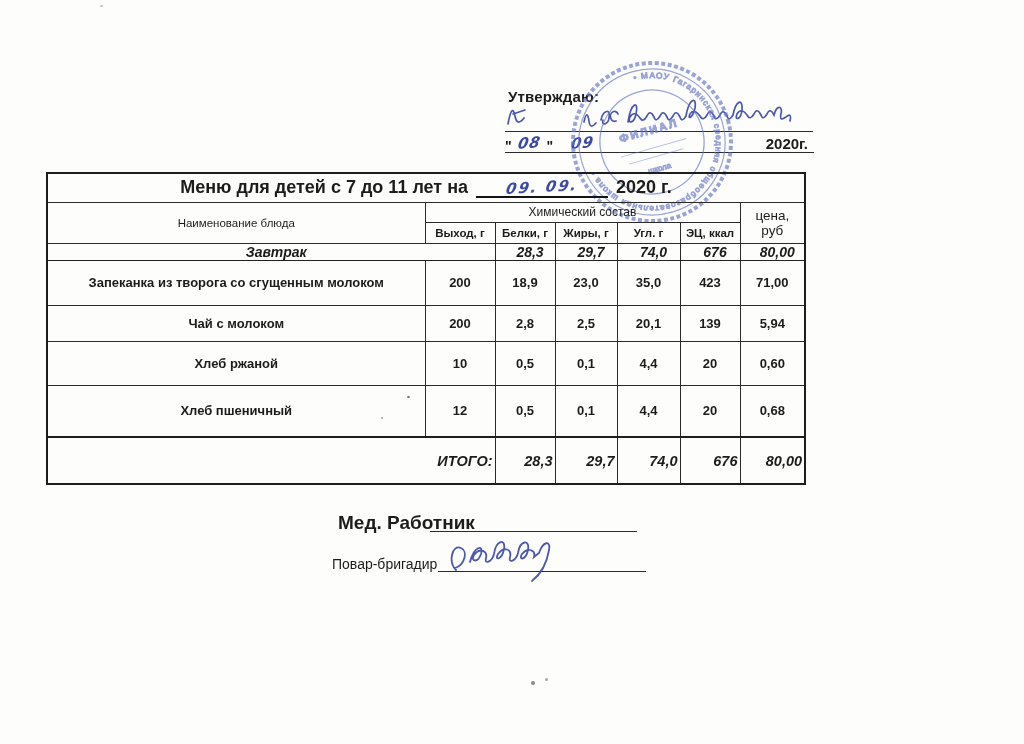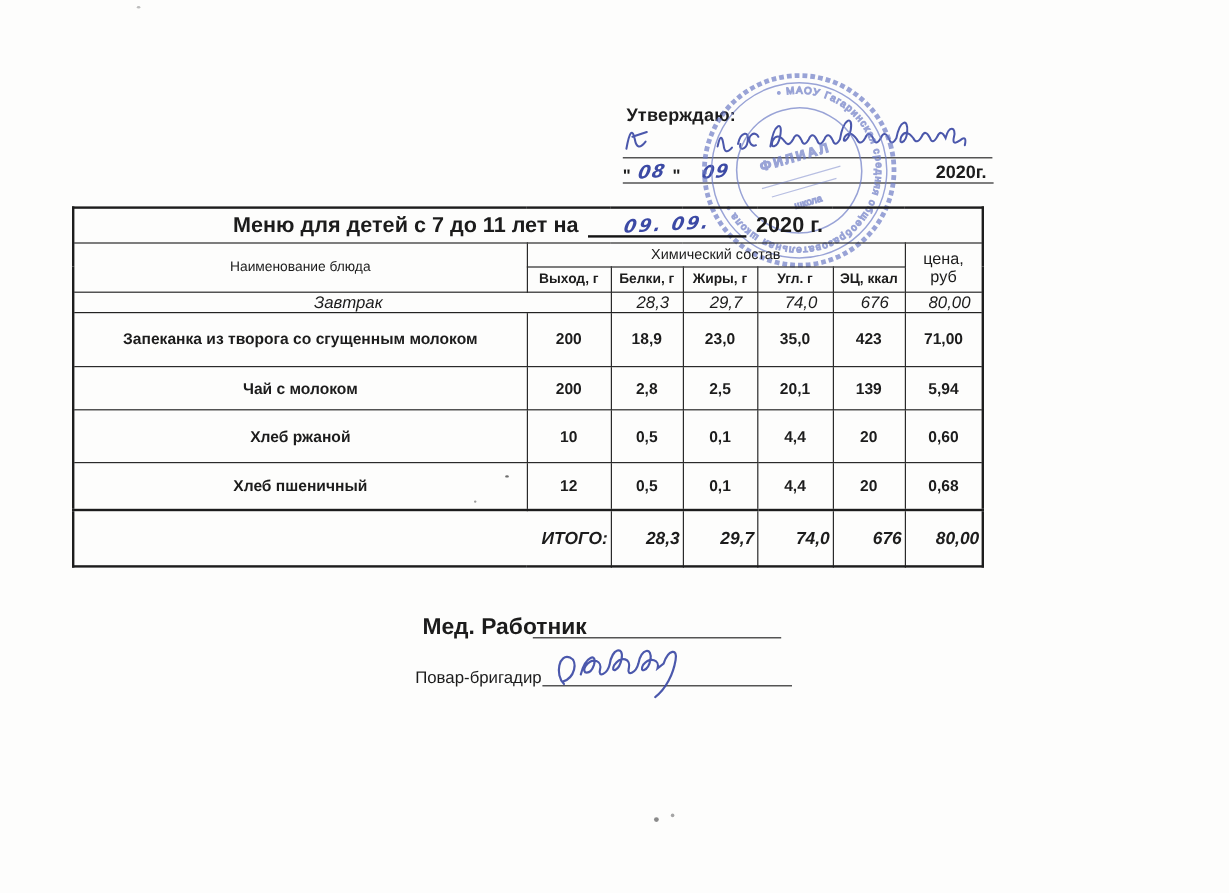--- a/index.html
+++ b/index.html
@@ -3,21 +3,21 @@
 <meta charset="utf-8">
 <style>
   * { box-sizing: border-box; }
   html,body { margin:0; padding:0; }
   body {
     width:1024px; height:744px; position:relative; overflow:hidden;
     background:#fdfdfc;
     font-family:"Liberation Sans", sans-serif;
     color:#1c1c1c;
   }
-  .page { position:absolute; inset:0;margin-left:14px; }
+  .page { position:absolute; inset:0; }
 
   
   .approve-label {
     position:absolute; left:508px; top:88px;
     font-size:15px; font-weight:bold; letter-spacing:.2px;
   }
   .sig1-svg { position:absolute; left:500px; top:94px; width:315px; height:40px; }
   .approve-line1 {
     position:absolute; left:505px; top:131px; width:308px; height:0;
     border-top:1.6px solid #2b2b2b;
@@ -57,21 +57,21 @@
   .title-inner { display:flex; align-items:flex-end; justify-content:center; gap:8px; padding-bottom:1px; }
   .title-dateslot {
     display:inline-block; width:132px; border-bottom:2px solid #141414;
     font-size:15px; text-align:center; line-height:15px; padding-bottom:1px;
   }
   .title-dateslot span { display:inline-block; transform:rotate(-3deg) skewX(-13deg); letter-spacing:2px; font-size:15px; }
   td.h-dish { font-size:11.5px; font-weight:normal; }
   td.h-chem { height:20px; font-size:12px; }
   td.h-sub  { height:21px; font-size:11.5px; font-weight:bold; }
   td.h-price { font-size:13.5px; line-height:15px; }
-  tr.meal td { height:16px; font-size:14px; font-weight:normal; font-style:italic; border-bottom:1.8px solid #222;padding-left:12px; }
+  tr.meal td { height:16px; font-size:14px; font-weight:bold; font-style:italic; border-bottom:1.8px solid #222;padding-left:12px; }
   tr.dish td { font-size:13px; font-weight:bold; }
   td.dish-name { text-align:left; padding-left:4px; }
   tr.total td {
     height:47px; font-size:14.5px; font-weight:bold; font-style:italic;
     border-top:2.2px solid #1d1d1d;
     text-align:right;
   }
   td.total-label { text-align:left; padding-left:4px; font-size:15.5px; }
 
   
@@ -188,21 +188,21 @@
       </tr>
       <tr class="dish" style="height:44px">
         <td class="dish-name">Хлеб ржаной</td>
         <td>10</td>
         <td>0,5</td>
         <td>0,1</td>
         <td>4,4</td>
         <td>20</td>
         <td>0,60</td>
       </tr>
-      <tr class="dish" style="height:40px">
+      <tr class="dish" style="height:52px">
         <td class="dish-name">Хлеб пшеничный</td>
         <td>12</td>
         <td>0,5</td>
         <td>0,1</td>
         <td>4,4</td>
         <td>20</td>
         <td>0,68</td>
       </tr>
       <tr class="total">
         <td colspan="2" class="total-label">ИТОГО:</td>

